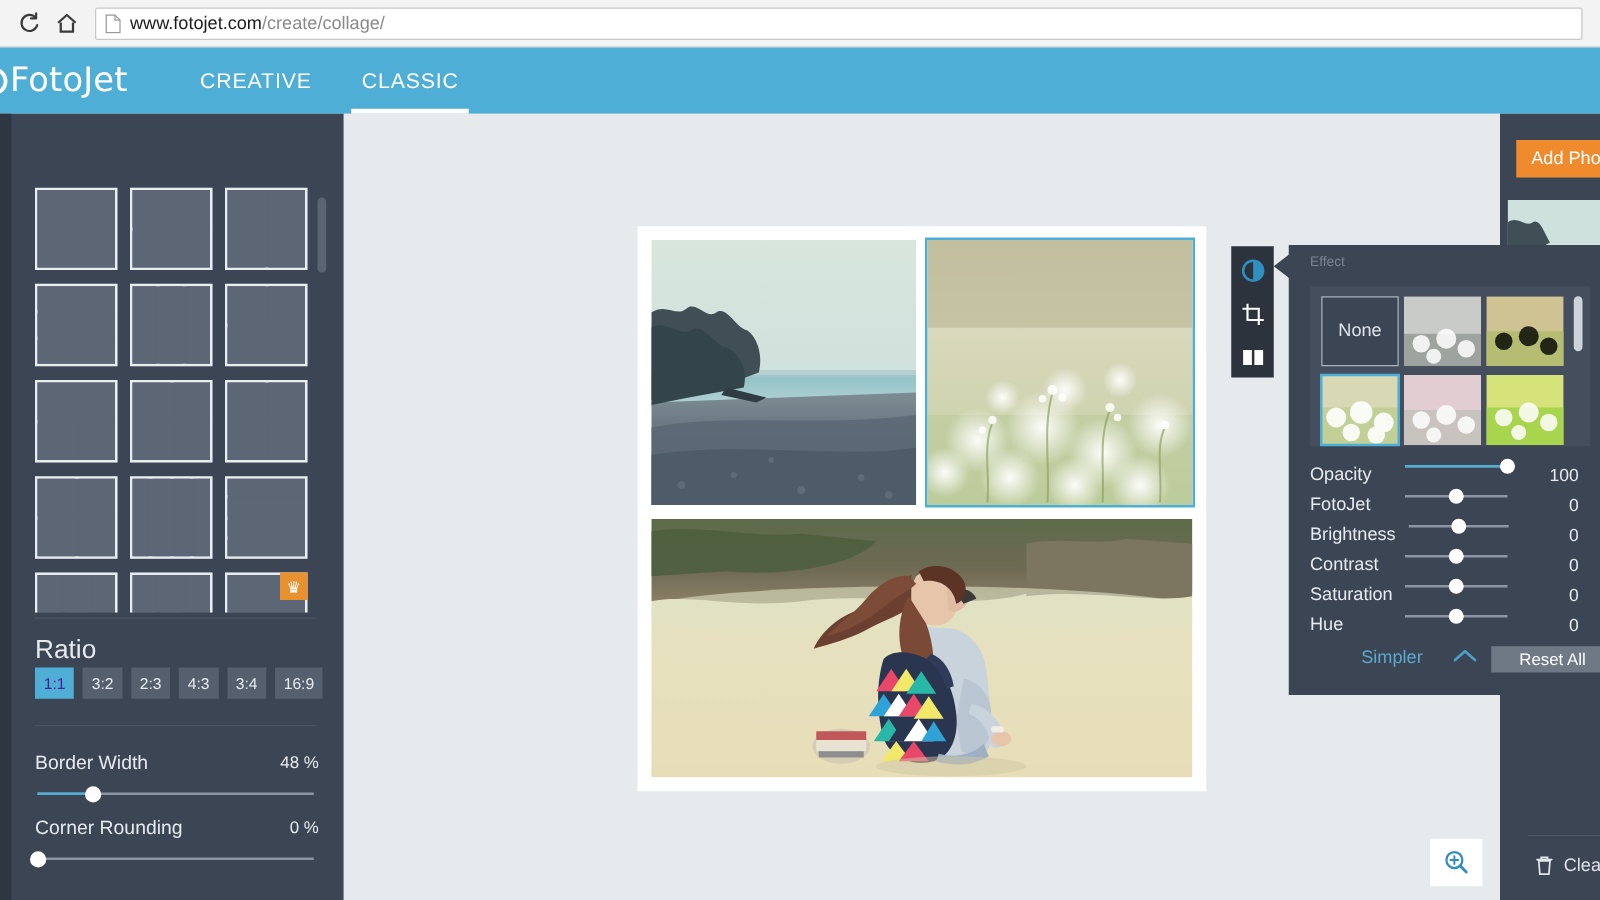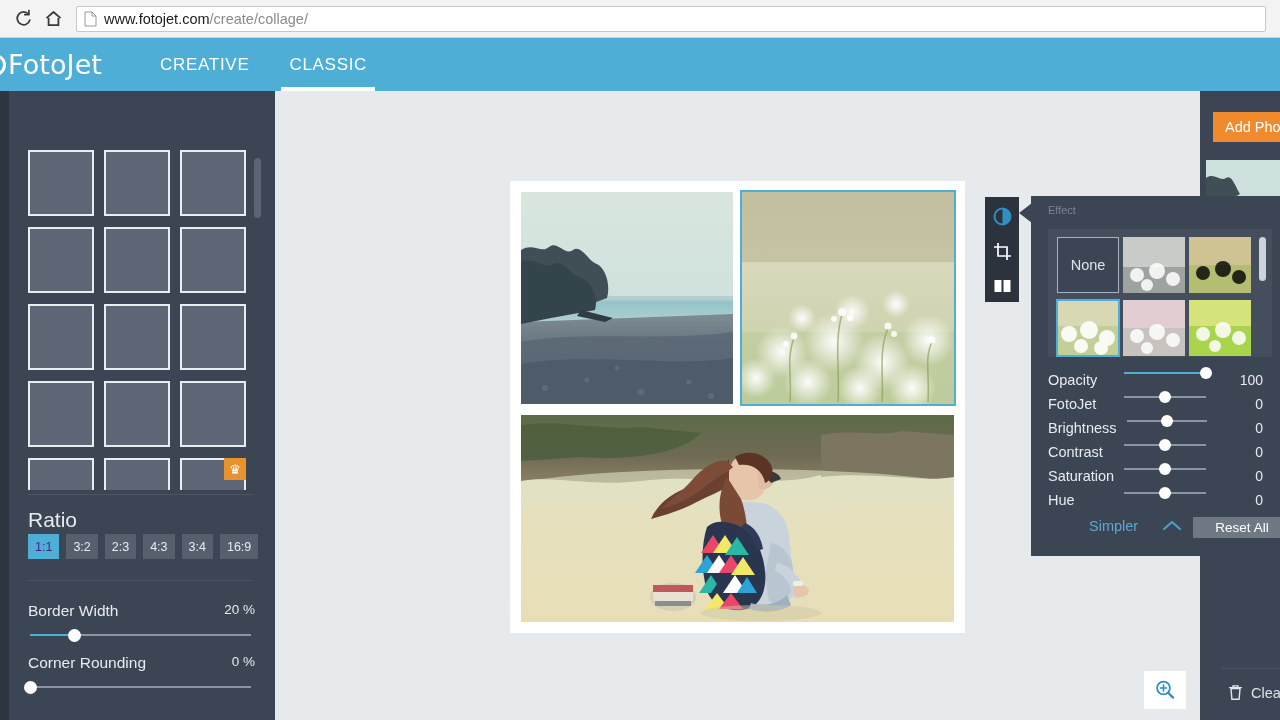--- a/index.html
+++ b/index.html
@@ -372,21 +372,21 @@
     <div class="ratio active">1:1</div>
     <div class="ratio">3:2</div>
     <div class="ratio">2:3</div>
     <div class="ratio">4:3</div>
     <div class="ratio">3:4</div>
     <div class="ratio">16:9</div>
   </div>
 
   <div class="hr" style="top:580px"></div>
   <div class="slider-label" style="top:602px">Border Width</div>
-  <div class="slider-val" style="top:602px; right:1025px">20 %</div>
+  <div class="slider-val" style="top:602px; right:1025px">48 %</div>
   <div class="track" style="top:634px">
     <div class="fill" style="width:20%"></div>
     <div class="knob" style="left:20%"></div>
   </div>
 
   <div class="slider-label" style="top:654px">Corner Rounding</div>
   <div class="slider-val" style="top:654px; right:1025px">0 %</div>
   <div class="track" style="top:686px">
     <div class="fill" style="width:0%"></div>
     <div class="knob" style="left:0%"></div>

